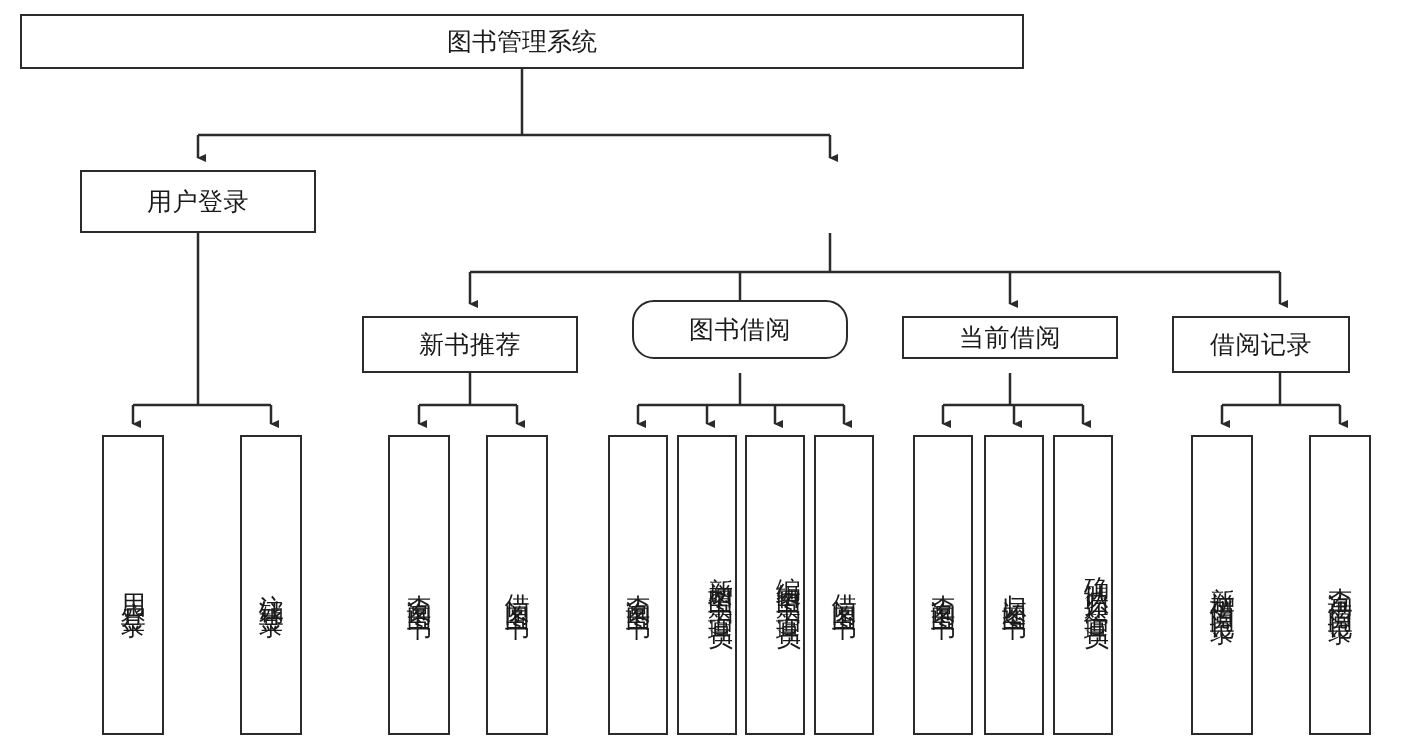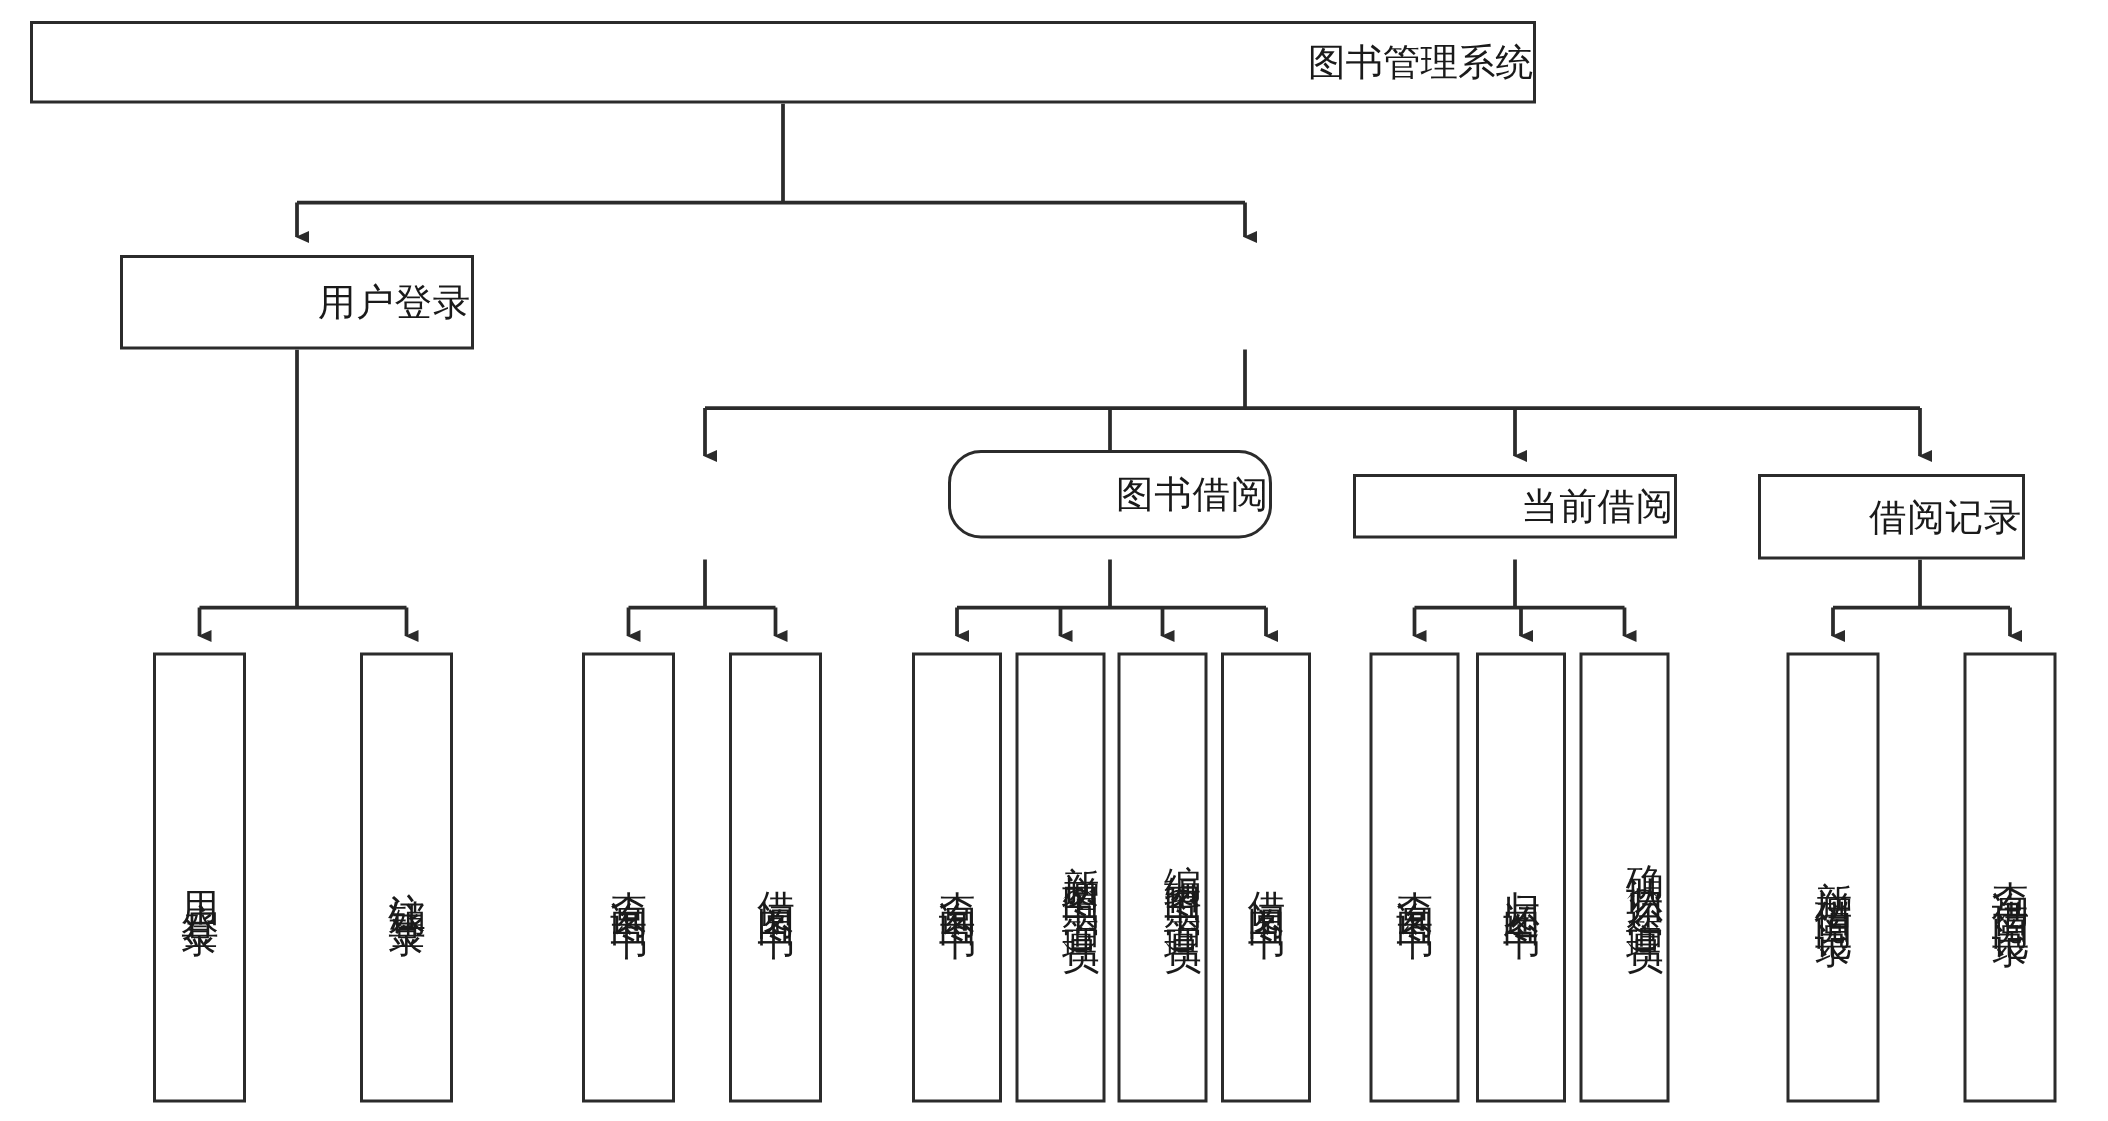--- a/index.html
+++ b/index.html
@@ -25,21 +25,21 @@
     width: 1405px;
     height: 747px;
   }
   .node {
     position: absolute;
     box-sizing: border-box;
     background: #ffffff;
     border: 2.5px solid #2b2b2b;
     display: flex;
     align-items: center;
-    justify-content: flex-end;
+    justify-content: center;
     color: #1a1a1a;
     line-height: 1.18;
     text-align: center;
   }
   .node-h {
     font-size: 25px;
     letter-spacing: 0.5px;
   }
   .node-root {
     font-size: 25px;
@@ -134,20 +134,23 @@
   </svg>
 
   <div class="node node-root" style="left:20px; top:14px; width:1004px; height:55px;">
     <span>图书管理系统</span>
   </div>
 
   <div class="node node-h" style="left:80px; top:170px; width:236px; height:63px;">
     <span>用户登录</span>
   </div>
 
+  <div class="node node-h" style="left:362px; top:316px; width:216px; height:57px;">
+    <span>新书推荐</span>
+  </div>
   <div class="node node-h" style="left:632px; top:300px; width:216px; height:59px;border-radius:22px;">
     <span>图书借阅</span>
   </div>
   <div class="node node-h" style="left:902px; top:316px; width:216px; height:43px;">
     <span>当前借阅</span>
   </div>
   <div class="node node-h" style="left:1172px; top:316px; width:178px; height:57px;">
     <span>借阅记录</span>
   </div>
 

